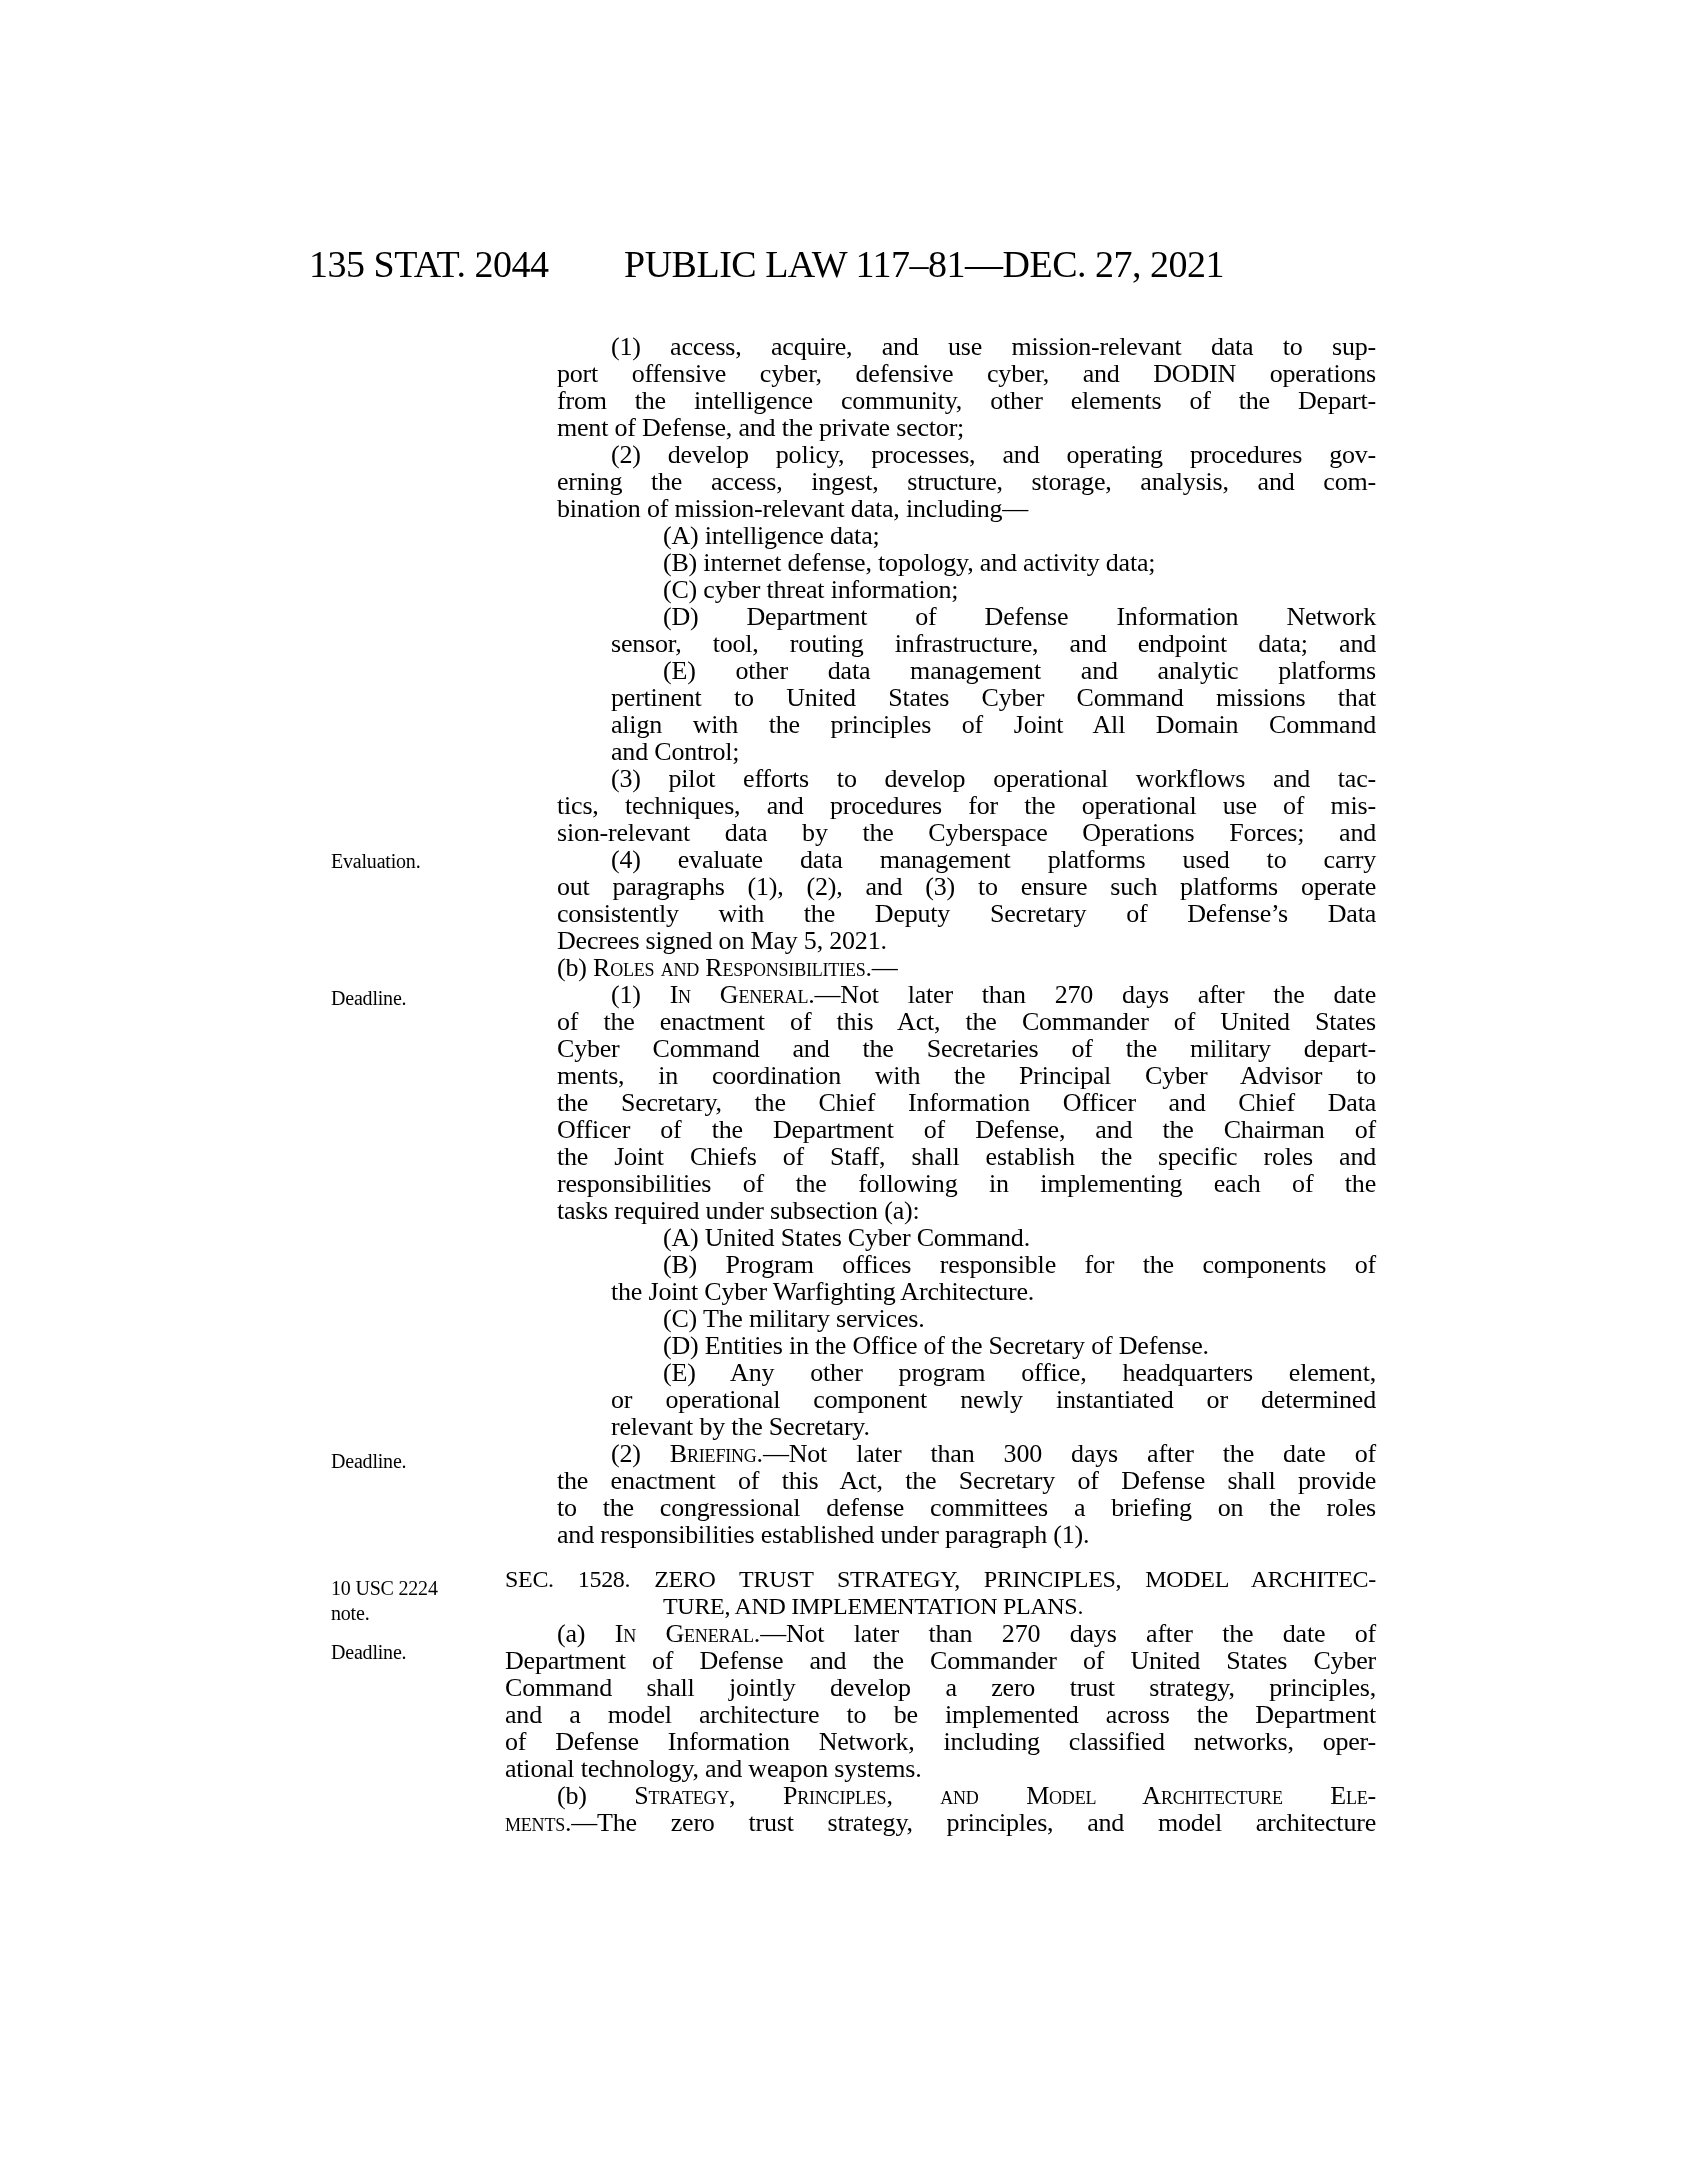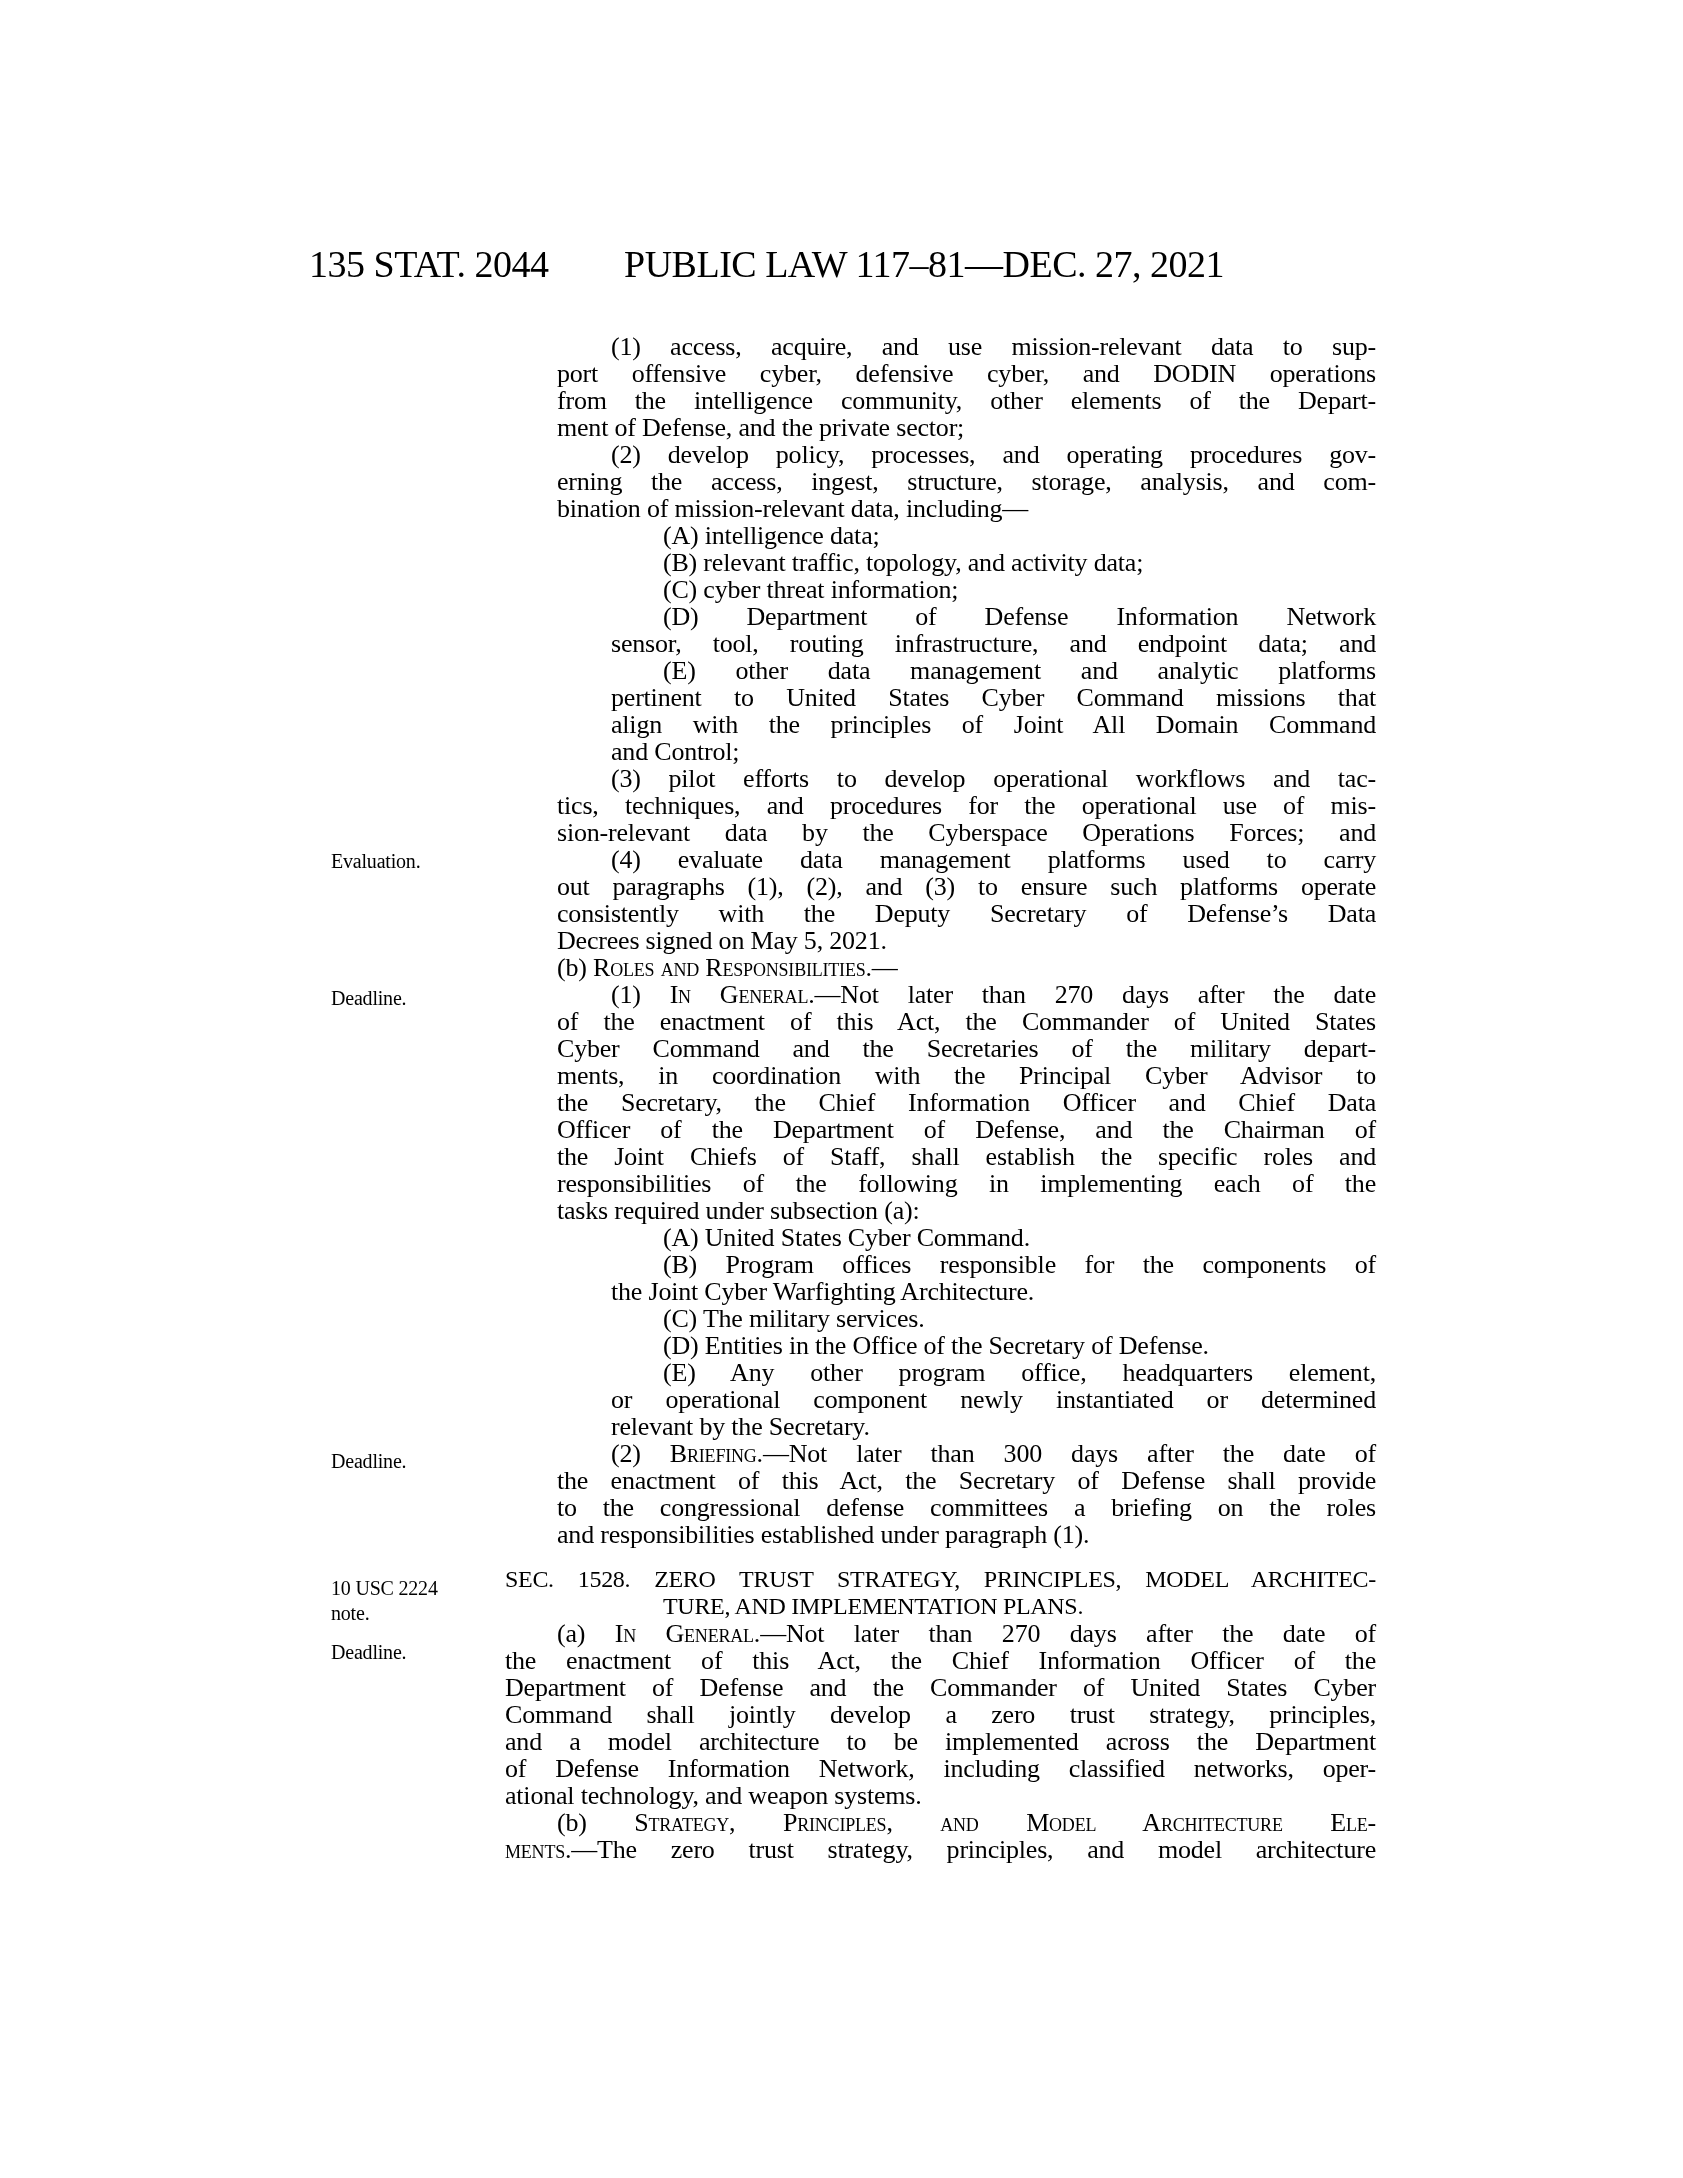--- a/index.html
+++ b/index.html
@@ -65,21 +65,21 @@
     </div>
   <div class="statute-body">
       <div class="line ind2 j b-paragraph-1 first"><span>(1) access, acquire, and use mission-relevant data to sup-</span></div>
       <div class="line ind1 j b-paragraph-1"><span>port offensive cyber, defensive cyber, and DODIN operations</span></div>
       <div class="line ind1 j b-paragraph-1"><span>from the intelligence community, other elements of the Depart-</span></div>
       <div class="line ind1 b-paragraph-1"><span>ment of Defense, and the private sector;</span></div>
       <div class="line ind2 j b-paragraph-2 first"><span>(2) develop policy, processes, and operating procedures gov-</span></div>
       <div class="line ind1 j b-paragraph-2"><span>erning the access, ingest, structure, storage, analysis, and com-</span></div>
       <div class="line ind1 b-paragraph-2"><span>bination of mission-relevant data, including—</span></div>
       <div class="line ind3 b-subparagraph-2A first"><span>(A) intelligence data;</span></div>
-      <div class="line ind3 b-subparagraph-2B first"><span>(B) relevant traffic, topology, and activity data;</span></div>
+      <div class="line ind3 b-subparagraph-2B first"><span>(B) internet defense, topology, and activity data;</span></div>
       <div class="line ind3 b-subparagraph-2C first"><span>(C) cyber threat information;</span></div>
       <div class="line ind3 j b-subparagraph-2D first"><span>(D) Department of Defense Information Network</span></div>
       <div class="line ind2 j b-subparagraph-2D"><span>sensor, tool, routing infrastructure, and endpoint data; and</span></div>
       <div class="line ind3 j b-subparagraph-2E first"><span>(E) other data management and analytic platforms</span></div>
       <div class="line ind2 j b-subparagraph-2E"><span>pertinent to United States Cyber Command missions that</span></div>
       <div class="line ind2 j b-subparagraph-2E"><span>align with the principles of Joint All Domain Command</span></div>
       <div class="line ind2 b-subparagraph-2E"><span>and Control;</span></div>
       <div class="line ind2 j b-paragraph-3 first"><span>(3) pilot efforts to develop operational workflows and tac-</span></div>
       <div class="line ind1 j b-paragraph-3"><span>tics, techniques, and procedures for the operational use of mis-</span></div>
       <div class="line ind1 j b-paragraph-3"><span>sion-relevant data by the Cyberspace Operations Forces; and</span></div>
@@ -105,21 +105,20 @@
       <div class="line ind3 j b-subparagraph-b1E first"><span>(E) Any other program office, headquarters element,</span></div>
       <div class="line ind2 j b-subparagraph-b1E"><span>or operational component newly instantiated or determined</span></div>
       <div class="line ind2 b-subparagraph-b1E"><span>relevant by the Secretary.</span></div>
       <div class="line ind2 j b-para-b2-briefing first"><span>(2) </span><span class="sc">Briefing</span><span>.—Not later than 300 days after the date of</span></div>
       <div class="line ind1 j b-para-b2-briefing"><span>the enactment of this Act, the Secretary of Defense shall provide</span></div>
       <div class="line ind1 j b-para-b2-briefing"><span>to the congressional defense committees a briefing on the roles</span></div>
       <div class="line ind1 b-para-b2-briefing"><span>and responsibilities established under paragraph (1).</span></div>
       <div class="line ind0 j b-sec-1528-heading first"><span>SEC. 1528. ZERO TRUST STRATEGY, PRINCIPLES, MODEL ARCHITEC-</span></div>
       <div class="line ind3 b-sec-1528-heading"><span>TURE, AND IMPLEMENTATION PLANS.</span></div>
       <div class="line ind1 j b-para-a first"><span>(a) </span><span class="sc">In General</span><span>.—Not later than 270 days after the date of</span></div>
-      <div class="line ind0 j b-para-a"><span>the enactment of this Act, the Chief Information Officer of the</span></div>
       <div class="line ind0 j b-para-a"><span>Department of Defense and the Commander of United States Cyber</span></div>
       <div class="line ind0 j b-para-a"><span>Command shall jointly develop a zero trust strategy, principles,</span></div>
       <div class="line ind0 j b-para-a"><span>and a model architecture to be implemented across the Department</span></div>
       <div class="line ind0 j b-para-a"><span>of Defense Information Network, including classified networks, oper-</span></div>
       <div class="line ind0 b-para-a"><span>ational technology, and weapon systems.</span></div>
       <div class="line ind1 j b-para-b-strategy first"><span>(b) </span><span class="sc">Strategy, Principles, and Model Architecture Ele-</span></div>
       <div class="line ind0 j b-para-b-strategy"><span class="sc">ments</span><span>.—The zero trust strategy, principles, and model architecture</span></div>
     </div>
 </div>
 

